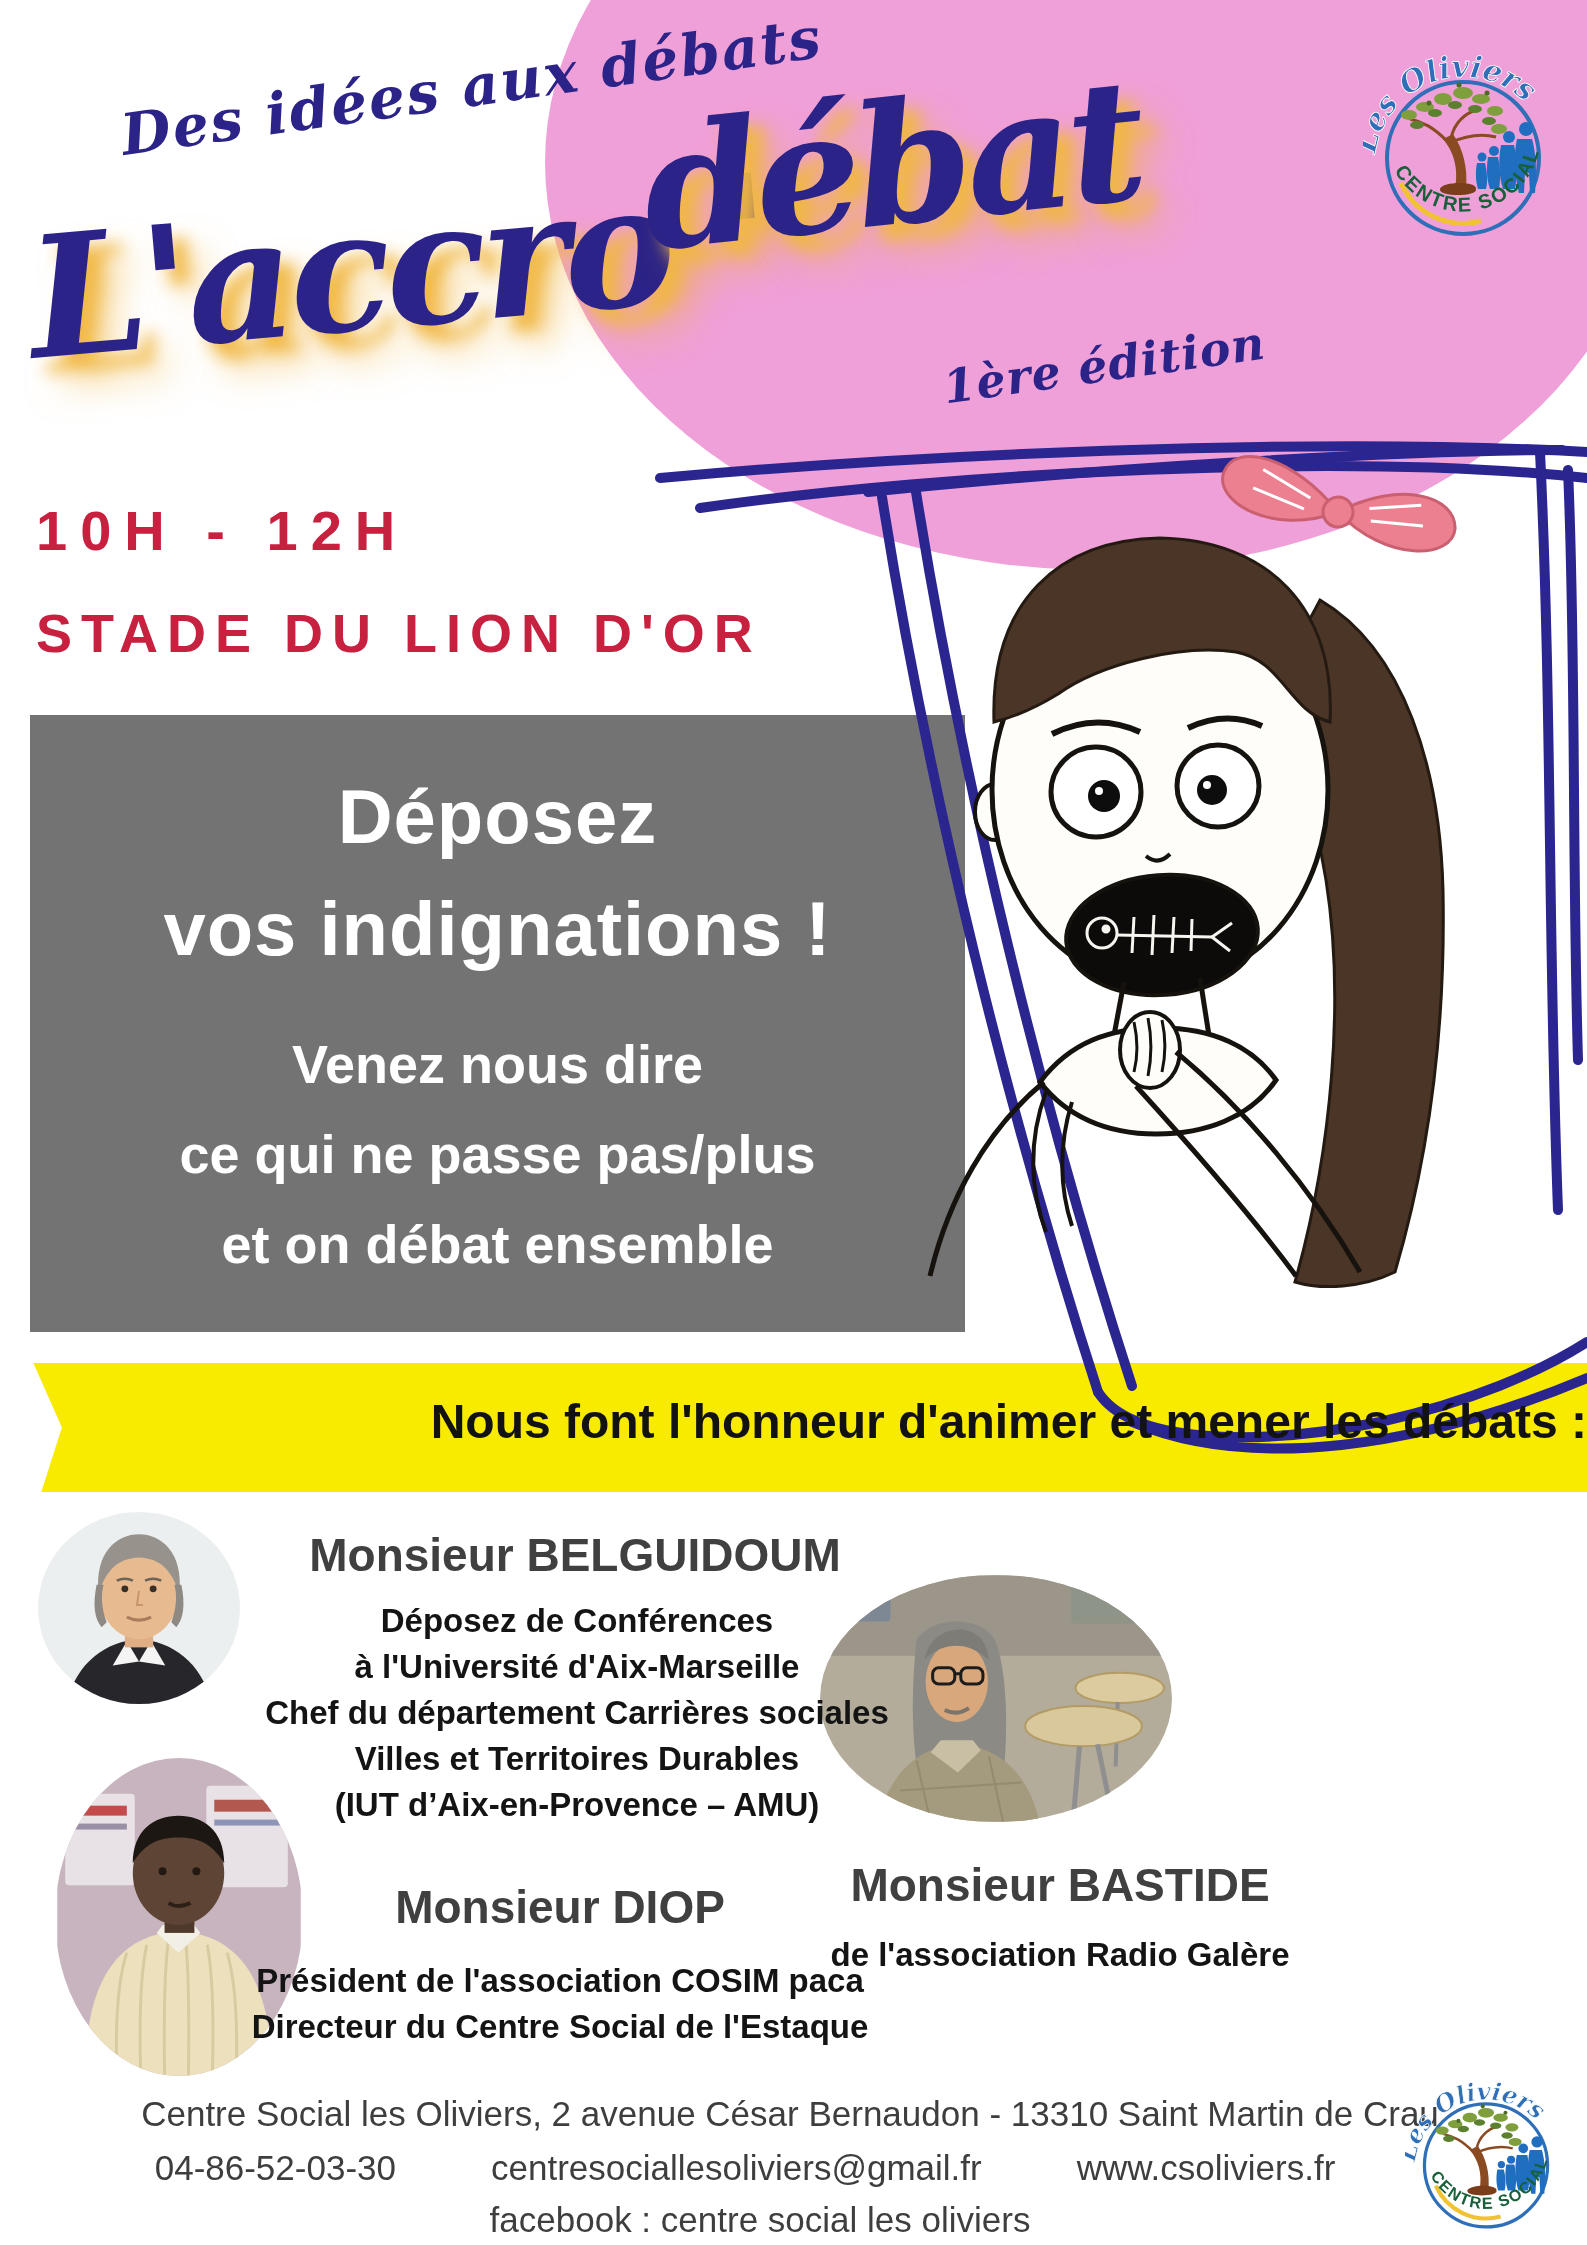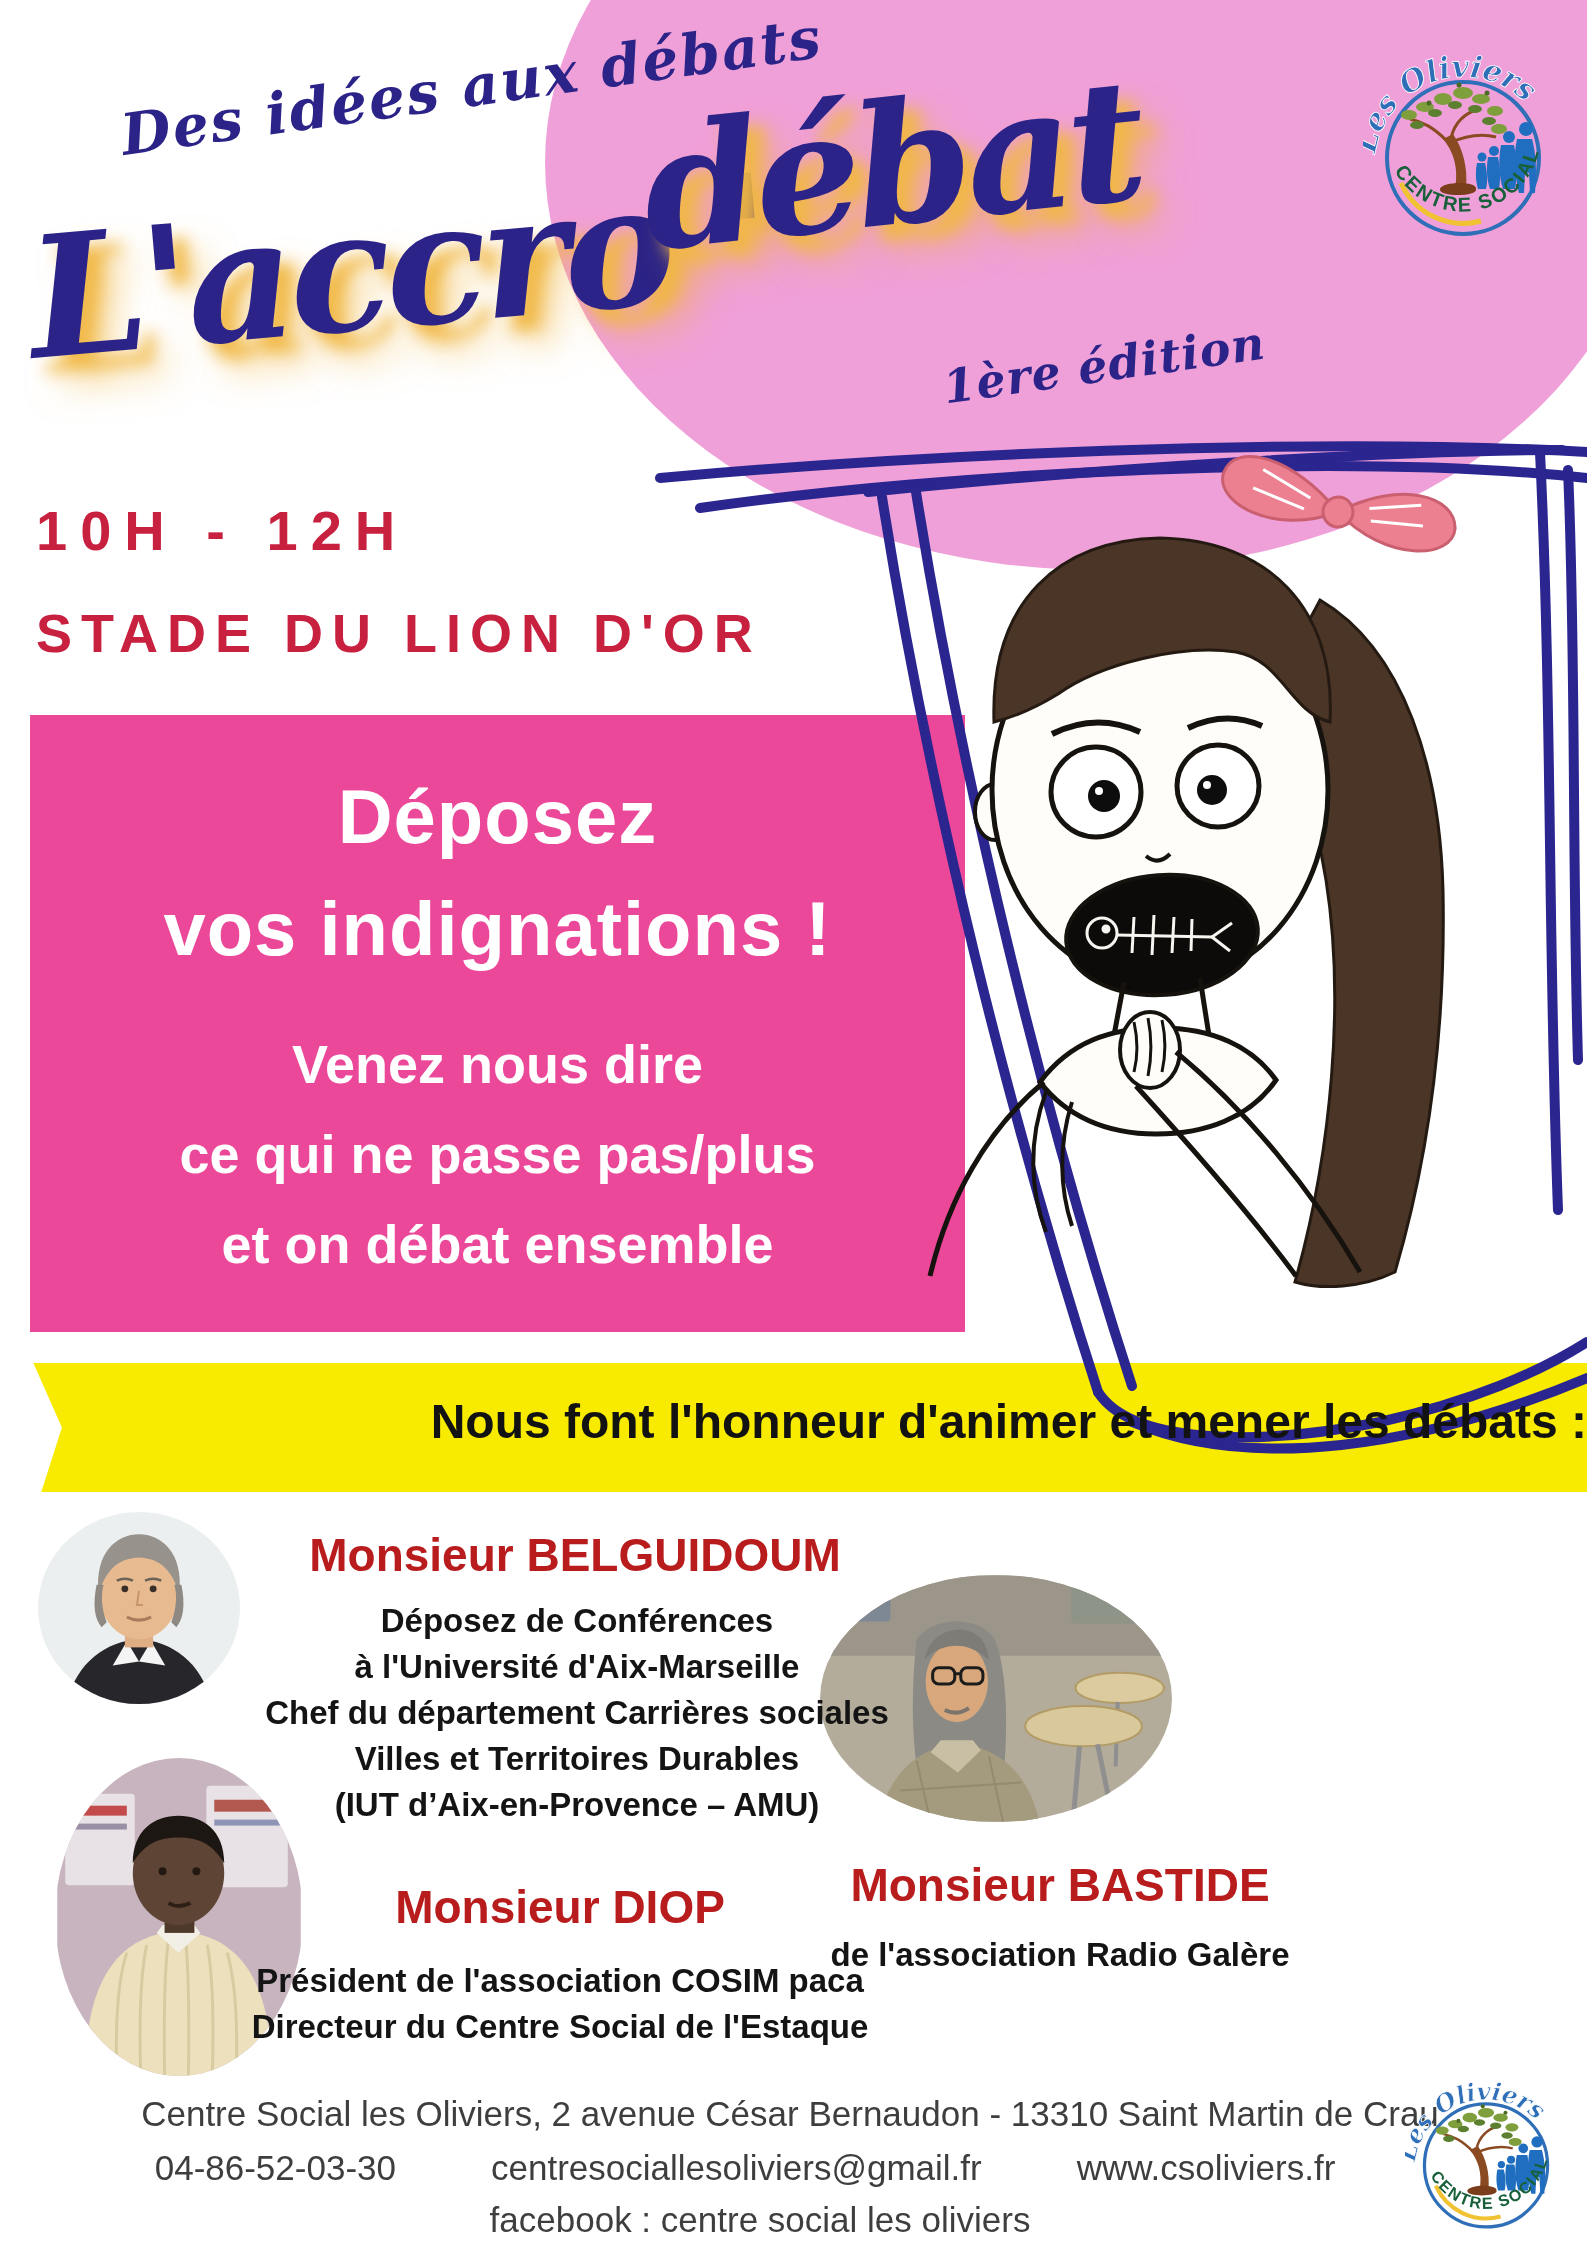--- a/index.html
+++ b/index.html
@@ -15,32 +15,32 @@
   .bigtitle{font-size:168px;letter-spacing:-6px;
             text-shadow:14px 16px 16px rgba(240,183,67,.95), 26px 30px 34px rgba(240,183,67,.55);}
   .title-left{left:28px;top:168px;transform:rotate(-5deg);}
   .title-right{left:642px;top:66px;transform:rotate(-6deg);}
   .edition{left:942px;top:338px;font-size:46px;transform:rotate(-8deg);letter-spacing:1px;}
   
   .red-line{color:#C8203F;font-weight:bold;z-index:3;white-space:nowrap;}
   .time{left:36px;top:498px;font-size:56px;letter-spacing:13px;}
   .venue{left:36px;top:602px;font-size:54px;letter-spacing:9px;}
   
-  .cta{left:30px;top:715px;width:935px;height:617px;background:#ec4899;z-index:1;
+  .cta{left:30px;top:715px;width:935px;height:617px;background:#737373;z-index:1;
        color:#ffffff;text-align:center;box-sizing:border-box;padding-top:46px;}
   .cta .l1{font-size:76px;font-weight:bold;line-height:112px;letter-spacing:1px;}
   .cta .l2{font-size:54px;font-weight:bold;line-height:90px;}
   .cta .gap{height:34px;}
   
   .ribbon{left:0;top:1363px;width:1587px;height:129px;background:#F8EB00;z-index:1;
           clip-path:polygon(2.1% 0,100% 0,100% 100%,2.6% 100%,3.9% 50%);}
   .ribbon-text{left:0;top:1394px;width:1587px;text-align:right;padding-left:30px;
                box-sizing:border-box;font-size:48px;font-weight:bold;color:#121212;z-index:3;}
   
-  .sp-name{font-size:46px;font-weight:bold;color:#b91c1c;z-index:3;white-space:nowrap;
+  .sp-name{font-size:46px;font-weight:bold;color:#404040;z-index:3;white-space:nowrap;
            transform:translateX(-50%);}
   .sp-desc{font-size:33px;font-weight:bold;color:#141414;z-index:3;text-align:center;
            line-height:46px;transform:translateX(-50%);white-space:nowrap;}
   .photo{z-index:2;border-radius:50%;overflow:hidden;}
   .photo svg{display:block;width:100%;height:100%;}
   
   .footer-line{color:#3E3E3E;font-size:35px;z-index:3;white-space:nowrap;
                transform:translateX(-50%);}
   .footer-row{display:flex;gap:95px;transform:translateX(-50%);z-index:3;color:#3E3E3E;
               font-size:35px;white-space:nowrap;}

